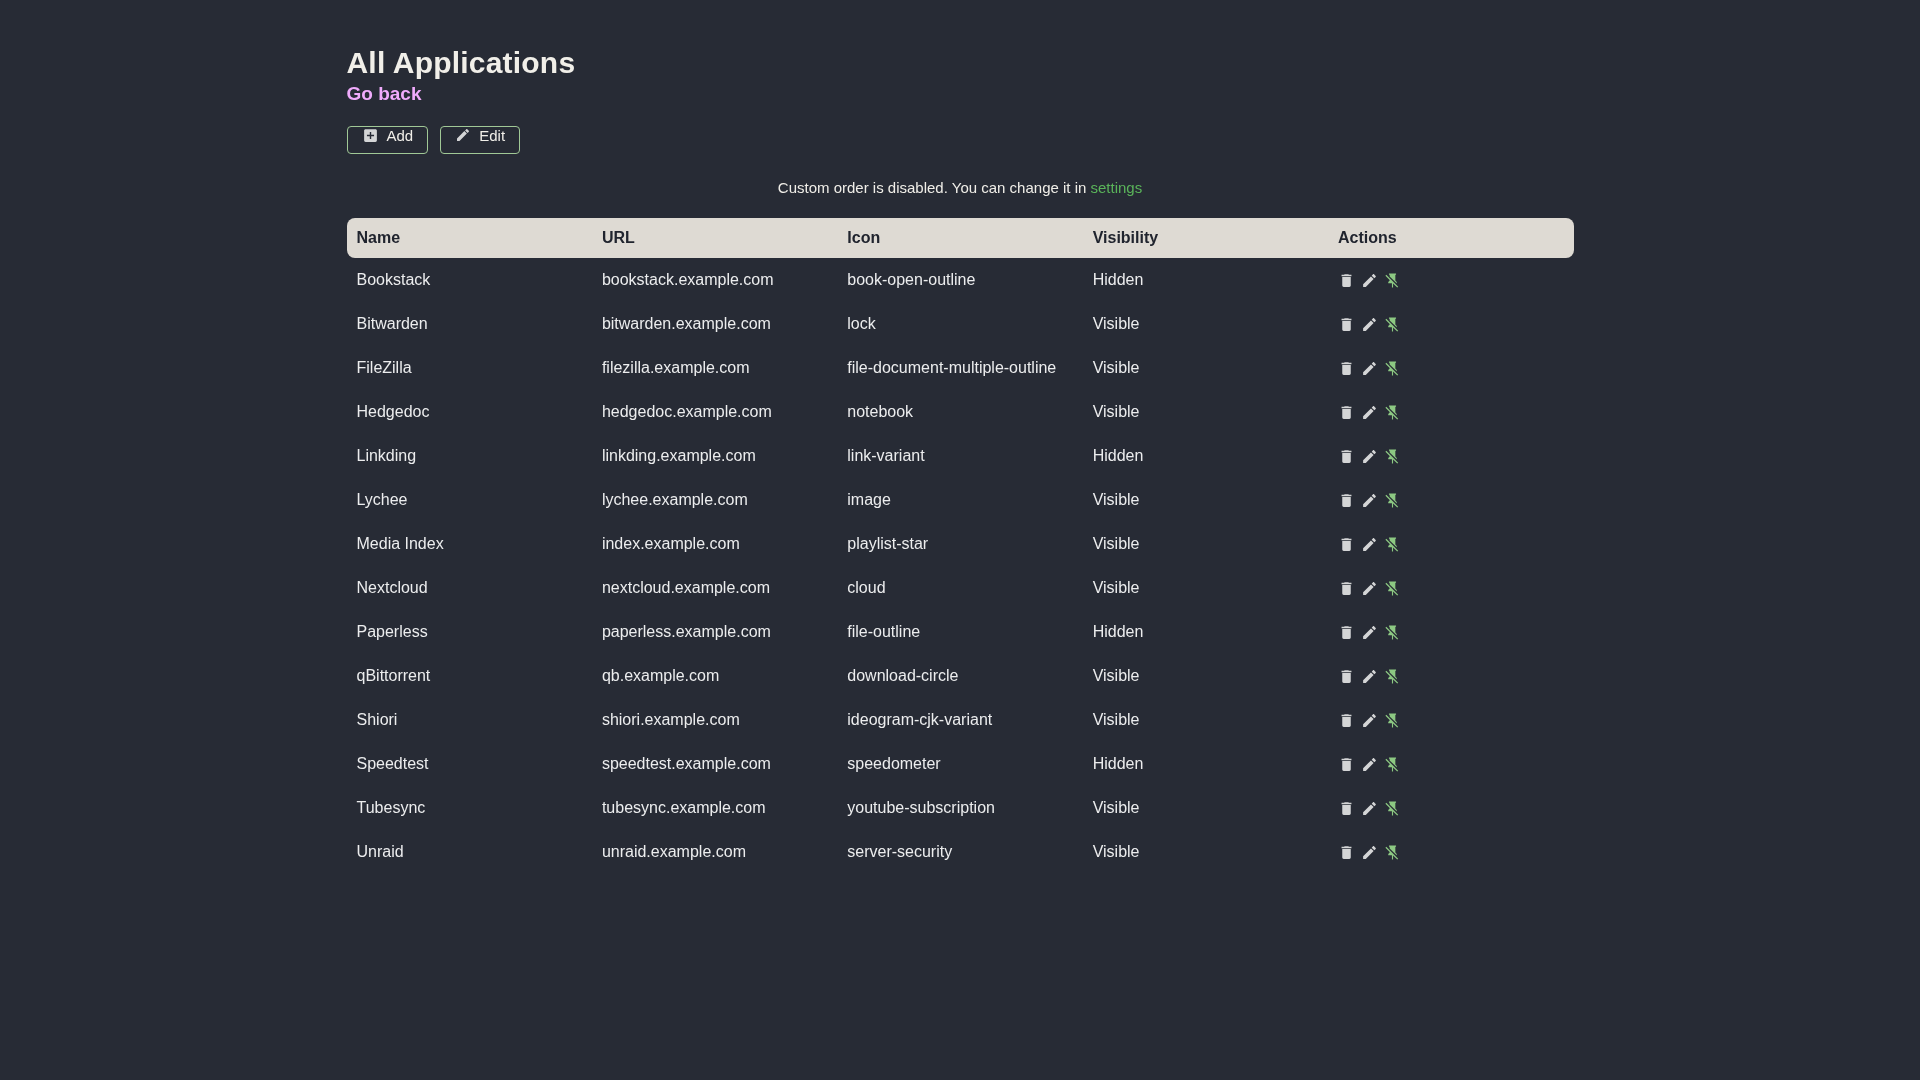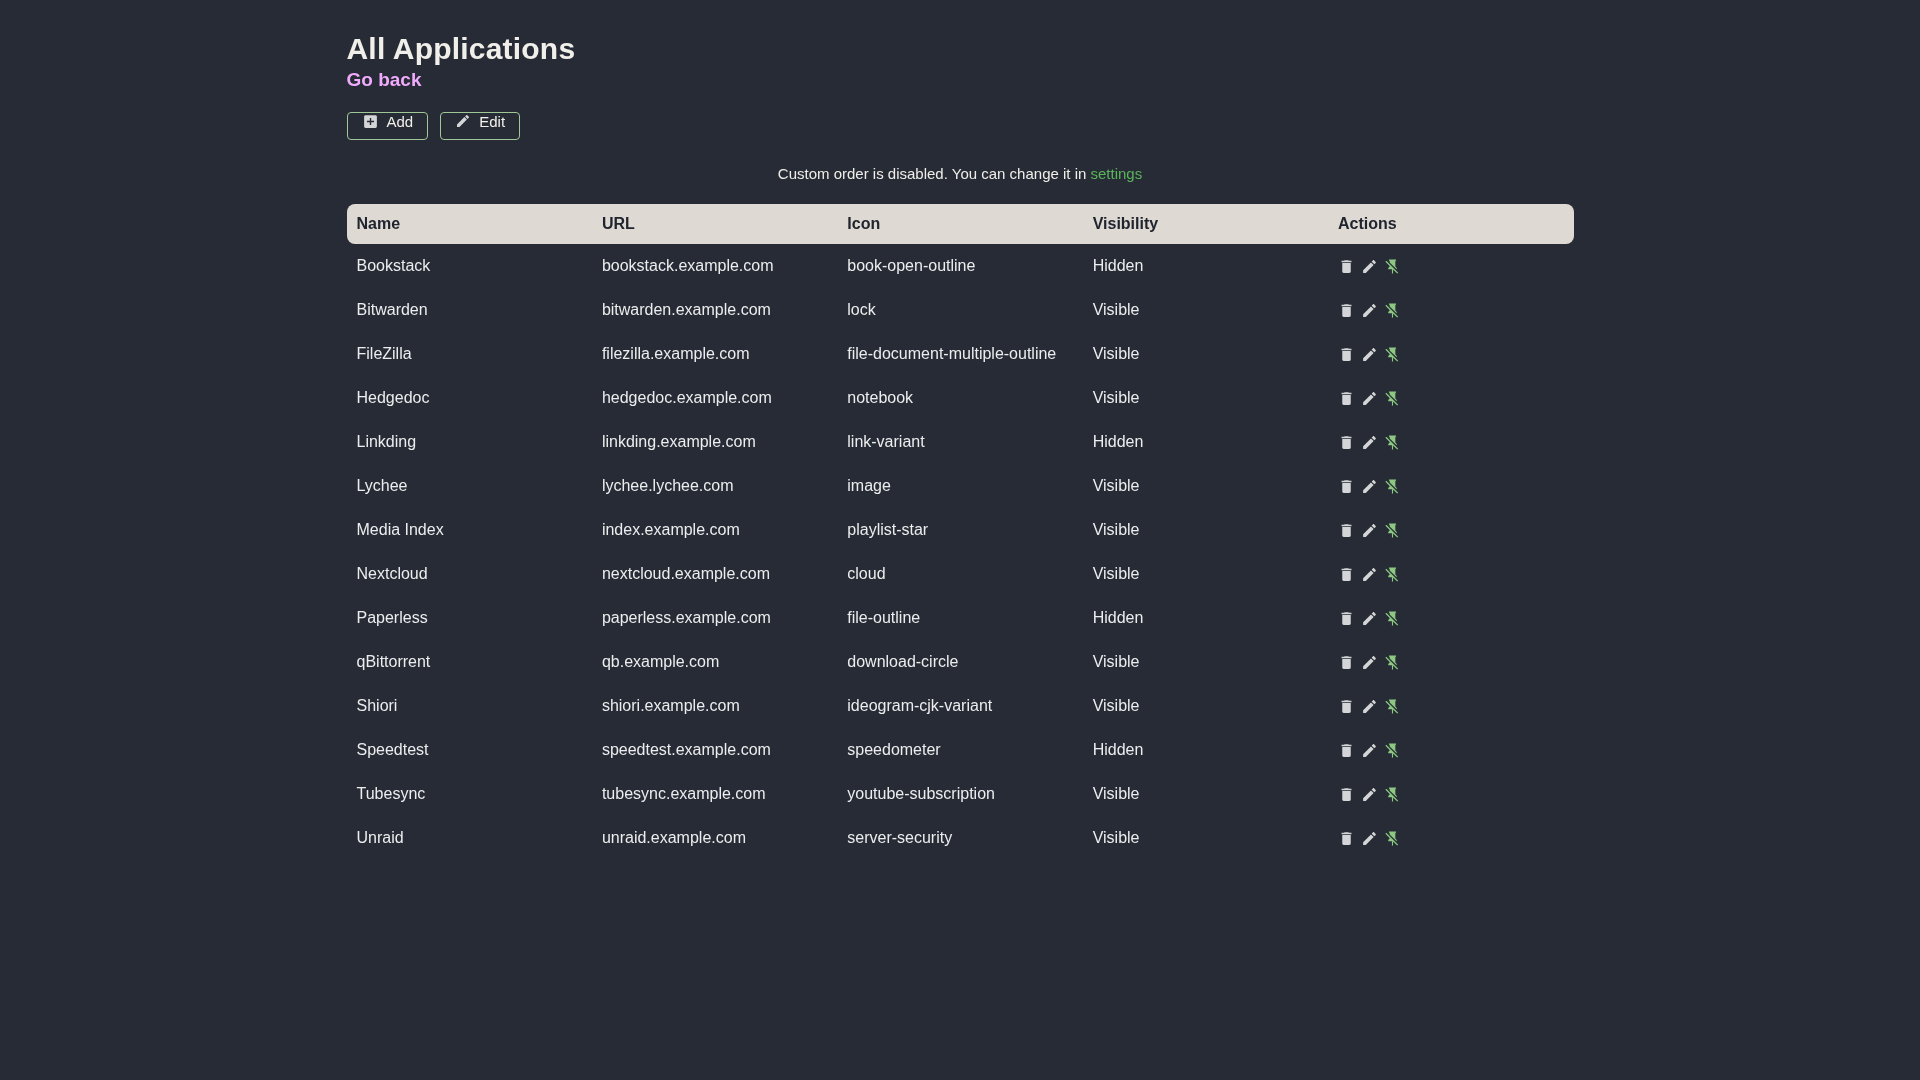--- a/index.html
+++ b/index.html
@@ -7,21 +7,21 @@
     margin: 0;
     padding: 0;
     width: 1920px;
     height: 1080px;
     background: #272b35;
     font-family: "Liberation Sans", sans-serif;
     overflow: hidden;
   }
   .container {
     width: 1227px;
-    margin: 0 auto;
+    margin: 14px auto;
     padding-top: 32px;
   }
   .page-title {
     margin: 0;
     font-size: 30px;
     font-weight: bold;
     color: #f1efe9;
     letter-spacing: 0.2px;
   }
   .go-back {
@@ -267,21 +267,21 @@
               <button class="action-icon">
                 <svg width="17" height="17" viewBox="0 0 24 24" fill="#8cc882">
                   <path d="M2,5.27L3.28,4L20,20.72L18.73,22L12.8,16.07V22H11.2V16H6V14L8,12V11.27L2,5.27M16,12L18,14V16H17.82L8,6.18V4H7V2H17V4H16V12Z"></path>
                 </svg>
               </button>
             </div>
           </td>
         </tr>
         <tr>
           <td>Lychee</td>
-          <td>lychee.lychee.com</td>
+          <td>lychee.example.com</td>
           <td>image</td>
           <td>Visible</td>
           <td>
             <div class="actions-cell">
               <button class="action-icon">
                 <svg width="17" height="17" viewBox="0 0 24 24" fill="#d4d5d6">
                   <path d="M19,4H15.5L14.5,3H9.5L8.5,4H5V6H19V4M6,19A2,2 0 0,0 8,21H16A2,2 0 0,0 18,19V7H6V19Z"></path>
                 </svg>
               </button>
               <button class="action-icon">

